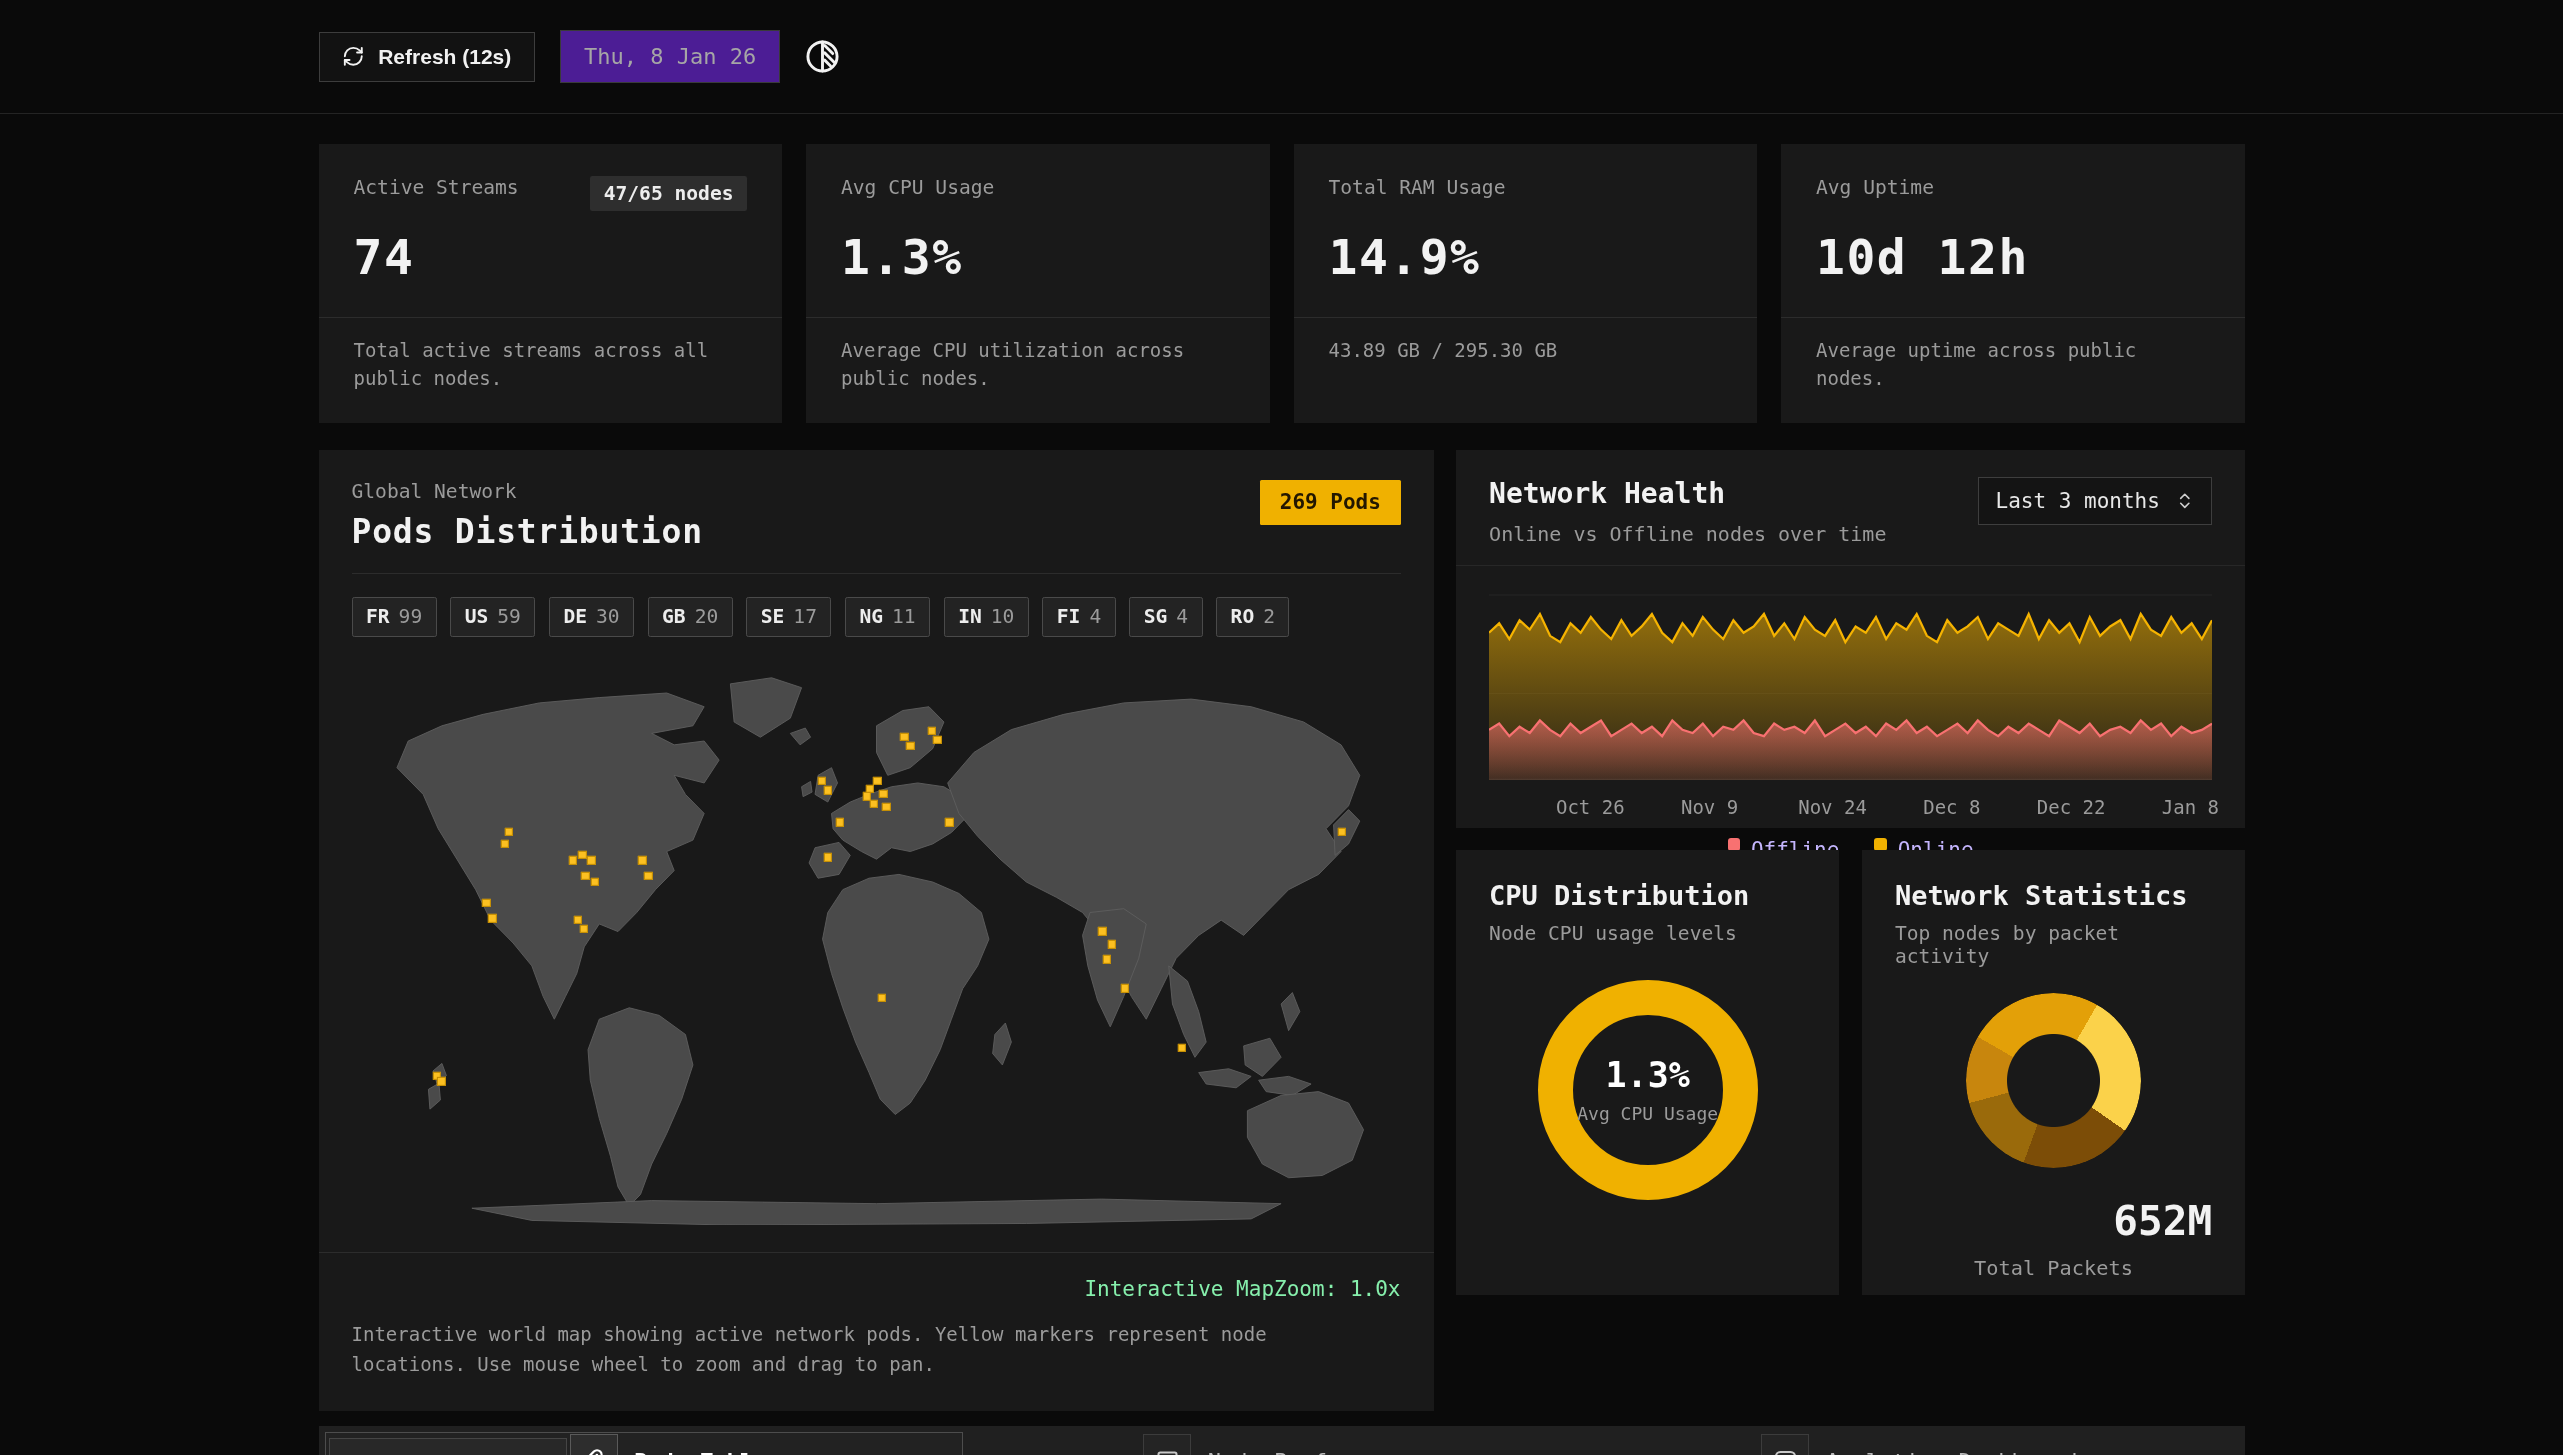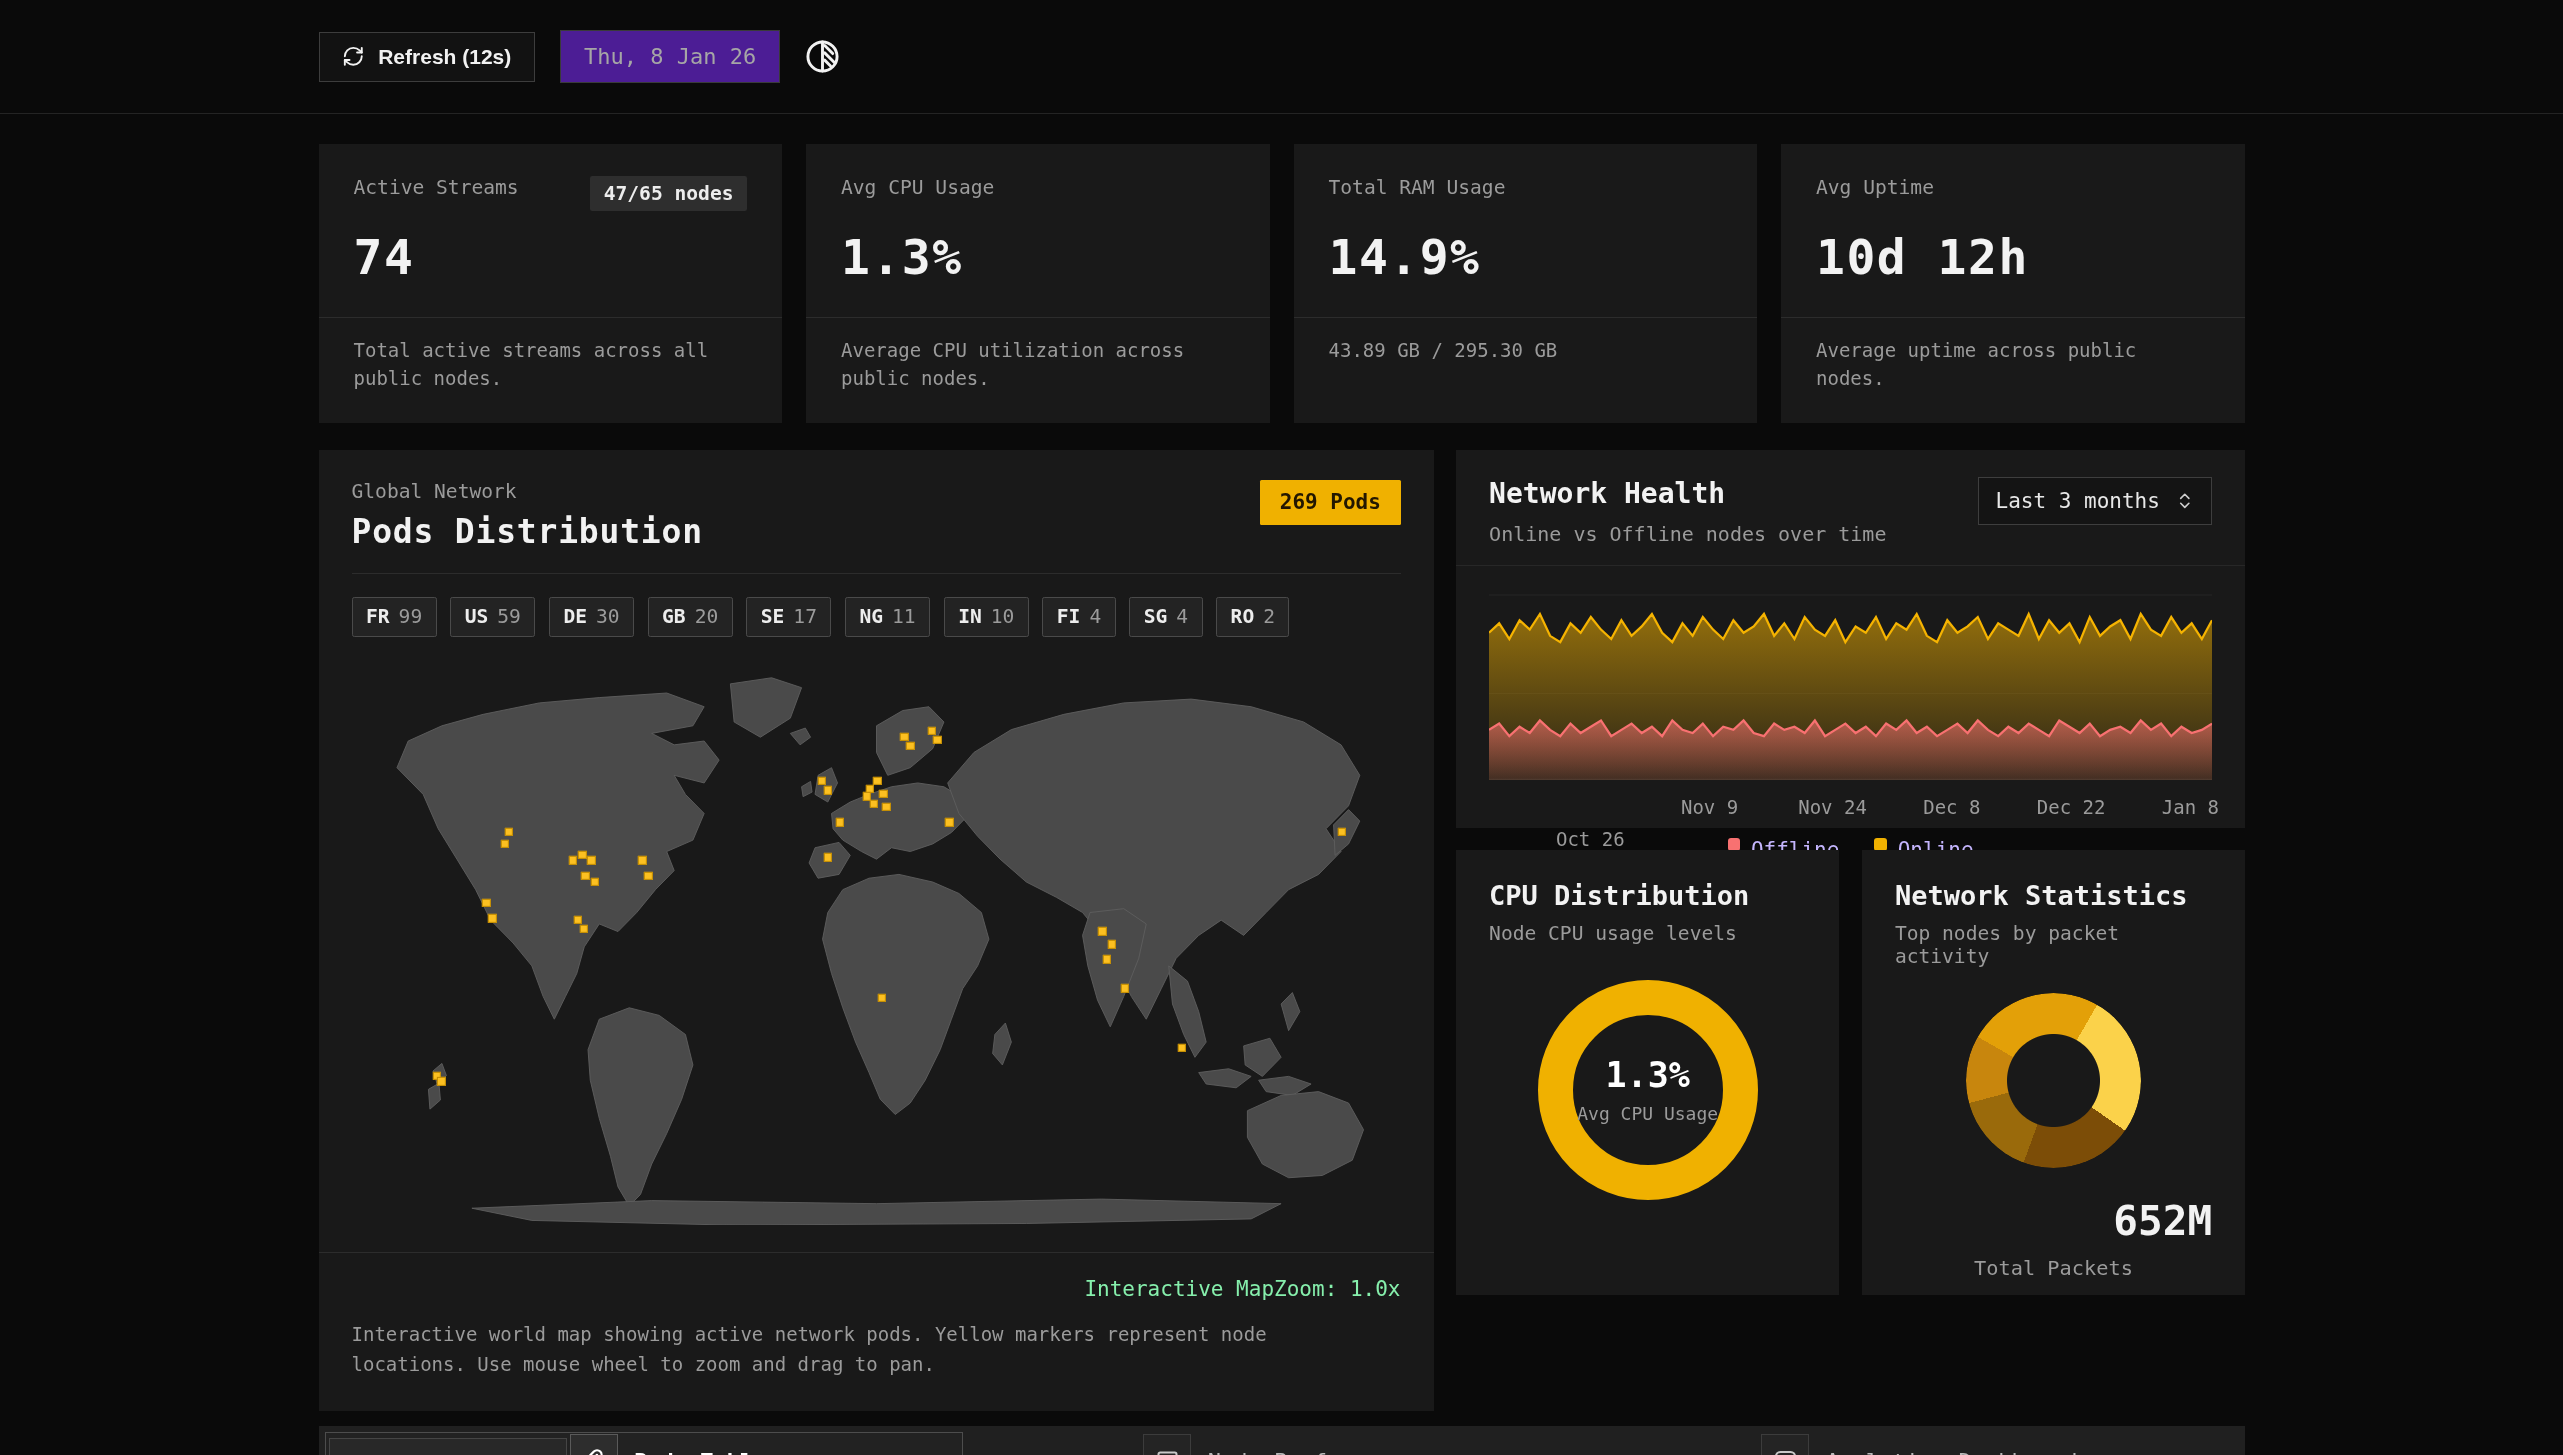--- a/index.html
+++ b/index.html
@@ -366,21 +366,21 @@
                 <line x1="0" x2="960" y1="4" y2="4" stroke="#262626" stroke-width="1.5"></line>
                 <line x1="0" x2="960" y1="135" y2="135" stroke="#222222" stroke-width="1.5"></line>
                 <line x1="0" x2="960" y1="249" y2="249" stroke="#2e2e2e" stroke-width="1.5"></line>
                 <path d="M0,250.0 L0.0,54.2 L13.5,41.7 L27.0,62.5 L40.6,37.5 L54.1,50.0 L67.6,29.2 L81.1,58.3 L94.6,66.7 L108.2,41.7 L121.7,54.2 L135.2,33.3 L148.7,50.0 L162.3,62.5 L175.8,37.5 L189.3,58.3 L202.8,45.8 L216.3,29.2 L229.9,54.2 L243.4,66.7 L256.9,41.7 L270.4,58.3 L283.9,33.3 L297.5,50.0 L311.0,62.5 L324.5,37.5 L338.0,54.2 L351.5,45.8 L365.1,29.2 L378.6,58.3 L392.1,41.7 L405.6,62.5 L419.2,33.3 L432.7,50.0 L446.2,58.3 L459.7,37.5 L473.2,66.7 L486.8,45.8 L500.3,54.2 L513.8,33.3 L527.3,62.5 L540.8,41.7 L554.4,50.0 L567.9,29.2 L581.4,58.3 L594.9,66.7 L608.5,37.5 L622.0,54.2 L635.5,45.8 L649.0,33.3 L662.5,62.5 L676.1,41.7 L689.6,50.0 L703.1,58.3 L716.6,29.2 L730.1,62.5 L743.7,37.5 L757.2,54.2 L770.7,41.7 L784.2,66.7 L797.7,33.3 L811.3,58.3 L824.8,45.8 L838.3,37.5 L851.8,62.5 L865.4,29.2 L878.9,50.0 L892.4,58.3 L905.9,33.3 L919.4,54.2 L933.0,41.7 L946.5,62.5 L960.0,37.5 L960,250 Z" fill="url(#gOn)"></path>
                 <path d="M0,250.0 L0.0,183.3 L13.5,175.0 L27.0,191.7 L40.6,179.2 L54.1,187.5 L67.6,170.8 L81.1,183.3 L94.6,191.7 L108.2,175.0 L121.7,187.5 L135.2,179.2 L148.7,170.8 L162.3,191.7 L175.8,183.3 L189.3,175.0 L202.8,187.5 L216.3,179.2 L229.9,191.7 L243.4,170.8 L256.9,183.3 L270.4,187.5 L283.9,175.0 L297.5,191.7 L311.0,179.2 L324.5,183.3 L338.0,170.8 L351.5,187.5 L365.1,191.7 L378.6,175.0 L392.1,183.3 L405.6,179.2 L419.2,187.5 L432.7,170.8 L446.2,191.7 L459.7,183.3 L473.2,175.0 L486.8,187.5 L500.3,179.2 L513.8,191.7 L527.3,175.0 L540.8,183.3 L554.4,170.8 L567.9,187.5 L581.4,179.2 L594.9,191.7 L608.5,183.3 L622.0,175.0 L635.5,187.5 L649.0,170.8 L662.5,183.3 L676.1,191.7 L689.6,179.2 L703.1,187.5 L716.6,175.0 L730.1,183.3 L743.7,191.7 L757.2,170.8 L770.7,179.2 L784.2,187.5 L797.7,175.0 L811.3,191.7 L824.8,183.3 L838.3,179.2 L851.8,187.5 L865.4,170.8 L878.9,183.3 L892.4,175.0 L905.9,191.7 L919.4,179.2 L933.0,187.5 L946.5,183.3 L960.0,175.0 L960,250 Z" fill="url(#gOff)"></path>
                 <path d="M0.0,54.2 L13.5,41.7 L27.0,62.5 L40.6,37.5 L54.1,50.0 L67.6,29.2 L81.1,58.3 L94.6,66.7 L108.2,41.7 L121.7,54.2 L135.2,33.3 L148.7,50.0 L162.3,62.5 L175.8,37.5 L189.3,58.3 L202.8,45.8 L216.3,29.2 L229.9,54.2 L243.4,66.7 L256.9,41.7 L270.4,58.3 L283.9,33.3 L297.5,50.0 L311.0,62.5 L324.5,37.5 L338.0,54.2 L351.5,45.8 L365.1,29.2 L378.6,58.3 L392.1,41.7 L405.6,62.5 L419.2,33.3 L432.7,50.0 L446.2,58.3 L459.7,37.5 L473.2,66.7 L486.8,45.8 L500.3,54.2 L513.8,33.3 L527.3,62.5 L540.8,41.7 L554.4,50.0 L567.9,29.2 L581.4,58.3 L594.9,66.7 L608.5,37.5 L622.0,54.2 L635.5,45.8 L649.0,33.3 L662.5,62.5 L676.1,41.7 L689.6,50.0 L703.1,58.3 L716.6,29.2 L730.1,62.5 L743.7,37.5 L757.2,54.2 L770.7,41.7 L784.2,66.7 L797.7,33.3 L811.3,58.3 L824.8,45.8 L838.3,37.5 L851.8,62.5 L865.4,29.2 L878.9,50.0 L892.4,58.3 L905.9,33.3 L919.4,54.2 L933.0,41.7 L946.5,62.5 L960.0,37.5" fill="none" stroke="#f5b301" stroke-width="3"></path>
                 <path d="M0.0,183.3 L13.5,175.0 L27.0,191.7 L40.6,179.2 L54.1,187.5 L67.6,170.8 L81.1,183.3 L94.6,191.7 L108.2,175.0 L121.7,187.5 L135.2,179.2 L148.7,170.8 L162.3,191.7 L175.8,183.3 L189.3,175.0 L202.8,187.5 L216.3,179.2 L229.9,191.7 L243.4,170.8 L256.9,183.3 L270.4,187.5 L283.9,175.0 L297.5,191.7 L311.0,179.2 L324.5,183.3 L338.0,170.8 L351.5,187.5 L365.1,191.7 L378.6,175.0 L392.1,183.3 L405.6,179.2 L419.2,187.5 L432.7,170.8 L446.2,191.7 L459.7,183.3 L473.2,175.0 L486.8,187.5 L500.3,179.2 L513.8,191.7 L527.3,175.0 L540.8,183.3 L554.4,170.8 L567.9,187.5 L581.4,179.2 L594.9,191.7 L608.5,183.3 L622.0,175.0 L635.5,187.5 L649.0,170.8 L662.5,183.3 L676.1,191.7 L689.6,179.2 L703.1,187.5 L716.6,175.0 L730.1,183.3 L743.7,191.7 L757.2,170.8 L770.7,179.2 L784.2,187.5 L797.7,175.0 L811.3,191.7 L824.8,183.3 L838.3,179.2 L851.8,187.5 L865.4,170.8 L878.9,183.3 L892.4,175.0 L905.9,191.7 L919.4,179.2 L933.0,187.5 L946.5,183.3 L960.0,175.0" fill="none" stroke="#f87171" stroke-width="3"></path>
               </svg>
           </div>
           <div class="nh-ticks" id="nh-ticks">
-              <span class="nh-tick" style="left: 14%; margin-top: 32px;">Oct 26</span>
+              <span class="nh-tick" style="left: 14%;">Oct 26</span>
               <span class="nh-tick" style="left: 30.5%;">Nov 9</span>
               <span class="nh-tick" style="left: 47.5%;">Nov 24</span>
               <span class="nh-tick" style="left: 64%;">Dec 8</span>
               <span class="nh-tick" style="left: 80.5%;">Dec 22</span>
               <span class="nh-tick" style="left: 97%;">Jan 8</span>
             </div>
           <div class="nh-legend" id="nh-legend">
               <div class="legend-item">
                 <span class="legend-swatch" style="background: rgb(248, 113, 113);"></span>
                 <span>Offline</span>

